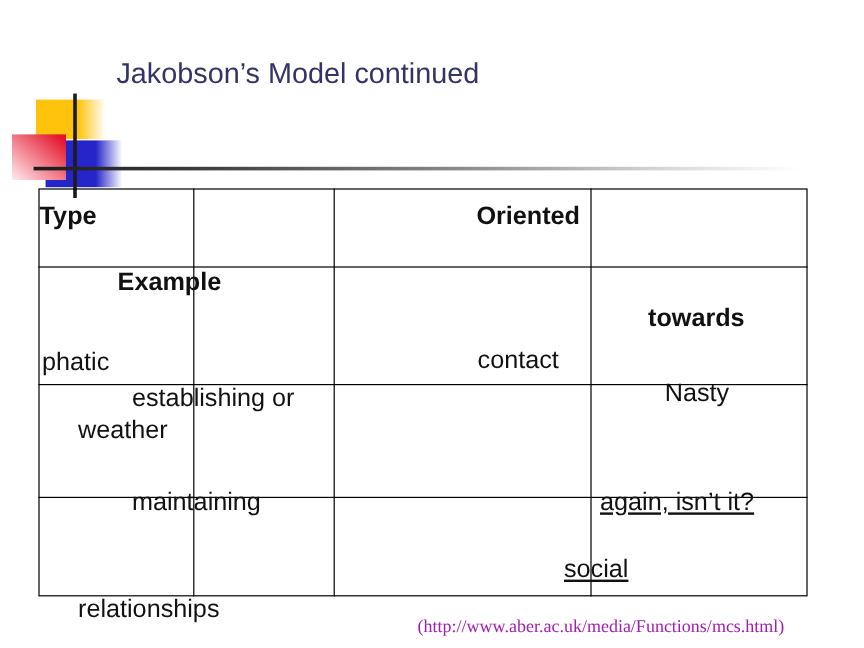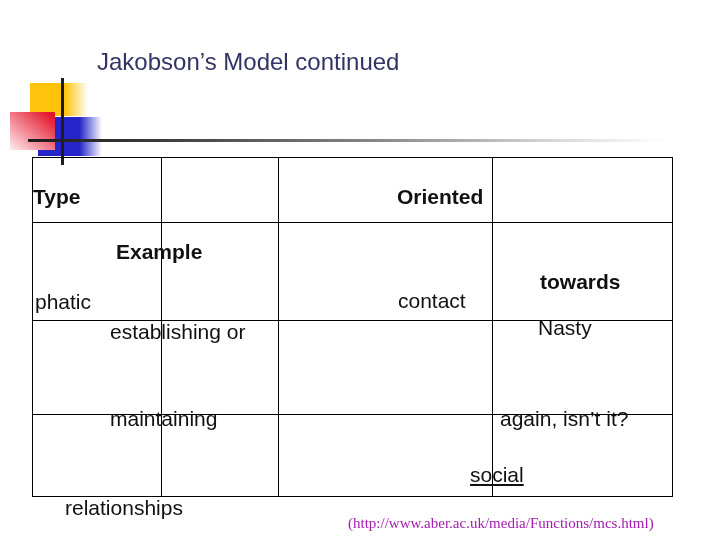--- a/index.html
+++ b/index.html
@@ -54,33 +54,33 @@
   .vline { position: absolute; top: 157px; width: 1px; height: 340px; background: #000; z-index: 5; }
   .v1 { left: 161px; } .v2 { left: 278px; } .v3 { left: 492px; }
   .hline { position: absolute; left: 32px; width: 641px; height: 1px; background: #000; z-index: 5; }
   .h1 { top: 222px; } .h2 { top: 320px; } .h3 { top: 414px; }
 
   
   .cell {
     position: absolute; font-size: 21px; line-height: 1;
     white-space: nowrap; color: #111; z-index: 6;
   }
-  .b { font-weight: bold; margin-top: 16px; }
+  .b { font-weight: bold; }
   .t-type          { left: 33px;  top: 170px; }
   .t-function      { left: 110px; top: 199px; }
-  .t-example       { left: 116px; top: 225px; }
+  .t-example       { left: 98px; top: 225px; }
   .t-oriented      { left: 397px; top: 170px; }
   .t-towards       { left: 540px; top: 255px; }
   .t-phatic        { left: 35px;  top: 291px; }
   .t-contact       { left: 398px; top: 290px; }
   .t-establishing  { left: 110px; top: 321px; }
   .t-weather       { left: 65px;  top: 348px; }
-  .t-nasty         { left: 538px; top: 317px; text-align: center; }
+  .t-nasty         { left: 554px; top: 317px; text-align: center; }
   .t-maintaining   { left: 110px; top: 408px; }
-  .t-again         { left: 500px; top: 408px; }
+  .t-again         { left: 500px; top: 408px; text-decoration: underline; }
   .t-social        { left: 470px; top: 464px; text-decoration: underline; }
   .t-relationships { left: 65px;  top: 497px; }
 
   
   .source {
     position: absolute; left: 348px; top: 516px;
     font-family: "Liberation Serif", serif;
     font-size: 15px; line-height: 1; color: #a21caf;
     white-space: nowrap; z-index: 6;
   }
@@ -105,20 +105,21 @@
   <div class="hline h1"></div>
   <div class="hline h2"></div>
   <div class="hline h3"></div>
 
   <div class="cell b t-type">Type</div>
   <div class="cell b t-example">Example</div>
   <div class="cell b t-towards">towards</div>
   <div class="cell b t-oriented">Oriented</div>
   <div class="cell t-phatic">phatic</div>
   <div class="cell t-establishing">establishing or</div>
+  <div class="cell t-weather">weather</div>
   <div class="cell t-contact">contact</div>
   <div class="cell t-nasty">Nasty</div>
   <div class="cell t-maintaining">maintaining</div>
   <div class="cell t-again">again, isn’t it?</div>
   <div class="cell t-social">social</div>
   <div class="cell t-relationships">relationships</div>
 
   <div class="source">(http://www.aber.ac.uk/media/Functions/mcs.html)</div>
 
 </div>

